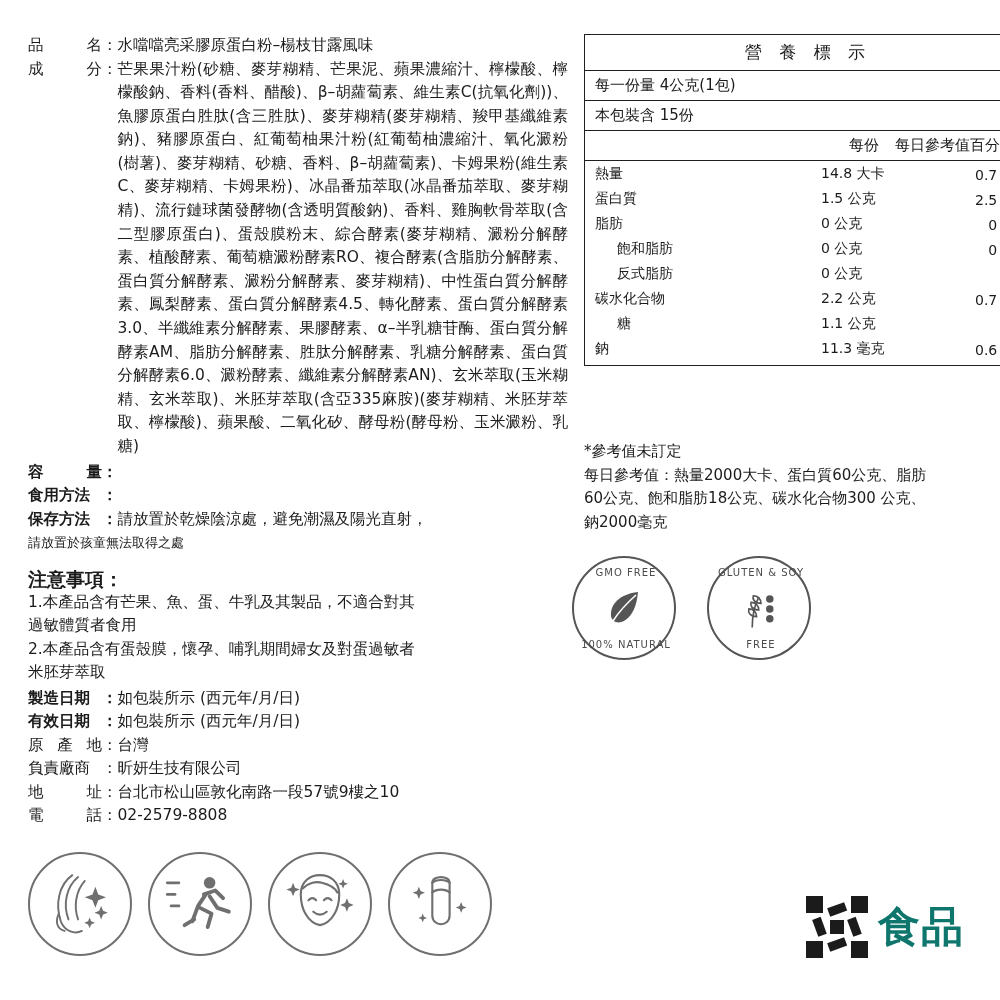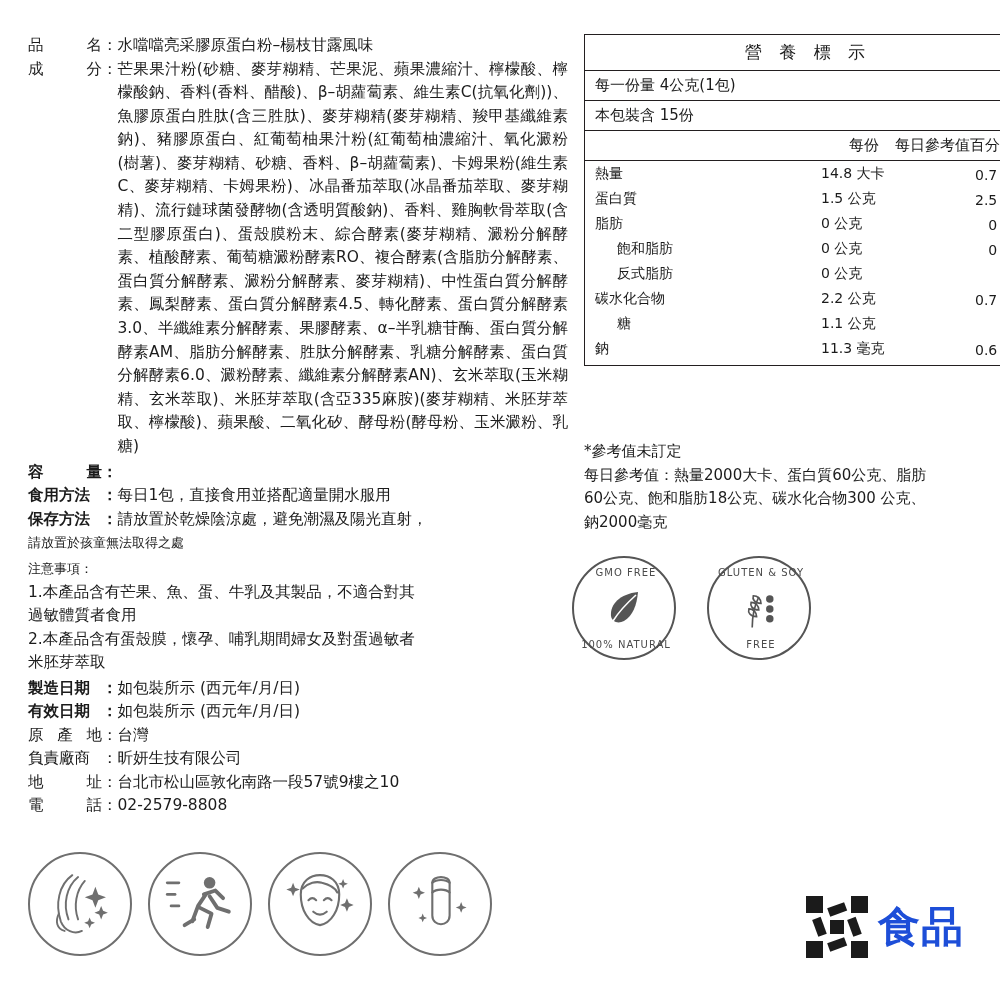--- a/index.html
+++ b/index.html
@@ -42,21 +42,21 @@
     text-align: justify;
   }
   .ingredients {
     font-size: 15.5px;
     line-height: 23.6px;
     text-align: justify;
     text-justify: inter-character;
   }
   .bold { font-weight: 700; }
 
-  .note-title { font-weight: 400; font-size: 13px; line-height: 24px; margin-top: 2px;}
+  .note-title { font-weight: 700; font-size: 19px; line-height: 24px; margin-top: 12px;}
   .note-line { font-size: 15.5px; line-height: 23.5px; }
 
   
   .nutri {
     position: absolute;
     left: 584px; top: 34px;
     width: 440px;
     border: 1.5px solid #231f20;
     background: #fff;
   }
@@ -158,21 +158,21 @@
     display: flex;
     align-items: center;
     gap: 10px;
   }
   .food-mark { width: 62px; height: 62px; position: relative; }
   .food-text {
     font-size: 42px;
     font-weight: 700;
     letter-spacing: 1px;
     line-height: 1;
-    color: #1d4ed8;
+    color: #0f766e;
   }
   svg { display:block; }
 </style>
 </head>
 <body>
 
 <div class="page">
 
   <div class="left-col">
 
@@ -189,21 +189,20 @@
     </div>
 
     <div class="kv-row" style="margin-top:2px;">
       <span class="kv-label label-spread bold"><span>容</span><span>量</span></span>
       <span class="kv-colon bold">：</span>
     </div>
 
     <div class="kv-row">
       <span class="kv-label label-w bold">食用方法</span>
       <span class="kv-colon bold">：</span>
-      <span class="kv-value">每日1包，直接食用並搭配適量開水服用</span>
     </div>
 
     <div class="kv-row">
       <span class="kv-label label-w bold">保存方法</span>
       <span class="kv-colon bold">：</span>
       <span class="kv-value">請放置於乾燥陰涼處，避免潮濕及陽光直射，</span>
     </div>
     <div class="block-text">請放置於孩童無法取得之處</div>
 
     <div class="note-title">注意事項：</div>

